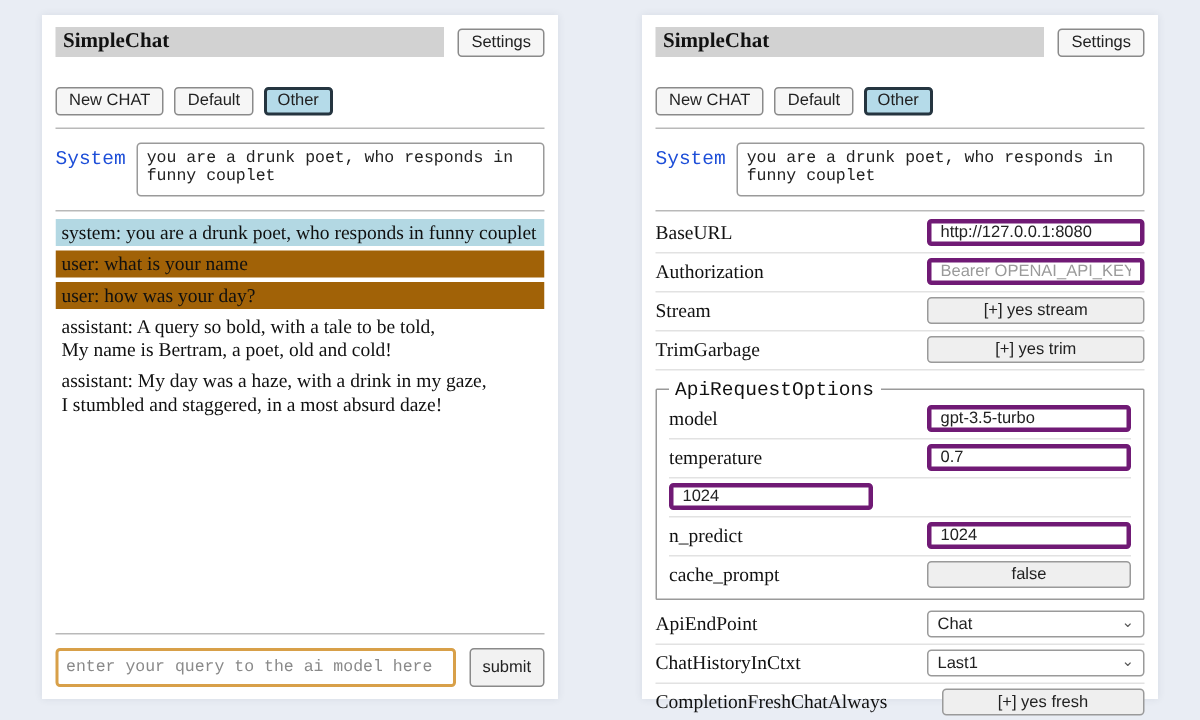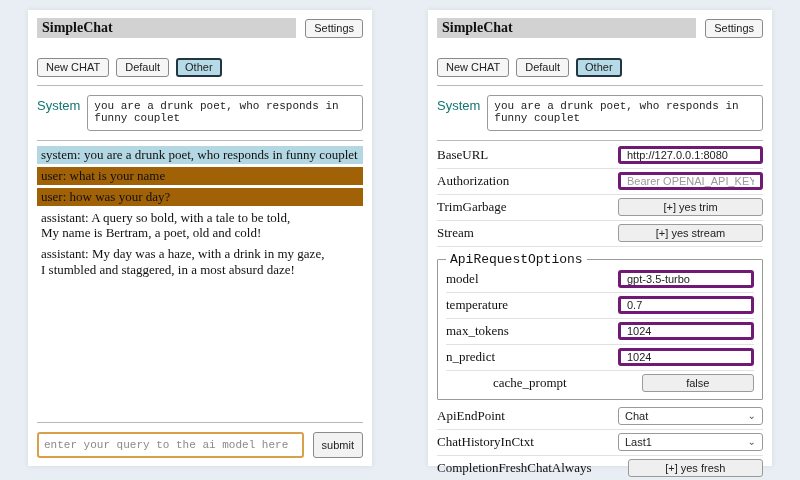--- a/index.html
+++ b/index.html
@@ -23,21 +23,21 @@
     padding:2px 5px;color:#111;
   }
   .btn{
     font-family:"Liberation Sans", sans-serif;font-size:11px;color:#222;
     background:#f6f6f6;border:1px solid #8a8a8a;border-radius:3px;
     padding:2px 8px;line-height:13px;cursor:pointer;white-space:nowrap;
   }
   .session-row{display:flex;gap:7px;margin-top:20px;padding-bottom:8px;border-bottom:1px solid #b9b9b9;}
   .btn.active{background:#b5dbe9;border:2px solid #253540;padding:1px 7px;}
   .system-row{display:flex;gap:7px;align-items:flex-start;margin:9px 0 0;padding-bottom:9px;border-bottom:1px solid #b9b9b9;}
-  .system-row label{font-family:Liberation Sans, sans-serif;font-size:13px;color:#0f766e;padding-top:3px;}
+  .system-row label{font-family:Liberation Mono, monospace;font-size:13px;color:#1d4ed8;padding-top:3px;}
   .system-row textarea{
     flex:1;height:26px;resize:none;
     font-family:"Liberation Mono","DejaVu Sans Mono",monospace;font-size:11px;color:#222;
     border:1px solid #9a9a9a;border-radius:3px;padding:4px 6px;outline:none;
   }
   
   .chat-area{flex:1;overflow:hidden;margin-top:5px;}
   .msg{
     font-family:"Liberation Serif", serif;font-size:13px;line-height:1.22;
     color:#101010;padding:1px 4px;margin-bottom:3px;white-space:pre-line;
@@ -71,21 +71,21 @@
     padding:0 6px;cursor:pointer;
   }
   .chevron{font-size:10px;color:#555;line-height:10px;}
   fieldset.aro{
     border:1px solid #9a9a9a;border-radius:1px;margin:5px 0 4px;
     padding:0px 8px 3px;
   }
   fieldset.aro legend{
     font-family:Liberation Mono, monospace;font-size:13px;color:#111;padding:0 4px;
   }
-  fieldset.aro .srow:last-child{border-bottom:none;margin-left:47px;}
+  fieldset.aro .srow:last-child{border-bottom:none;}
   .spacer{flex:1;}
   
   .query-row{
     border-top:1px solid #b9b9b9;margin-top:6px;padding-top:9px;
     display:flex;gap:9px;align-items:stretch;
   }
   .query-input{
     flex:1;box-sizing:border-box;height:26px;
     font-family:"Liberation Mono","DejaVu Sans Mono",monospace;font-size:11px;color:#333;
     border:1px solid #9a9a9a;border-radius:3px;padding:4px 6px;outline:none;
@@ -150,40 +150,39 @@
     <div class="settings-area">
       <div class="srow">
         <label>BaseURL</label>
         <input class="ctl-input" spellcheck="false" value="http://127.0.0.1:8080" style="">
       </div>
       <div class="srow">
         <label>Authorization</label>
         <input class="ctl-input" spellcheck="false" placeholder="Bearer OPENAI_API_KEY" style="">
       </div>
       <div class="srow">
+        <label>Stream</label>
+        <button class="ctl-btn">[+] yes stream</button>
+      </div>
+      <div class="srow">
         <label>TrimGarbage</label>
         <button class="ctl-btn">[+] yes trim</button>
       </div>
-      <div class="srow">
-        <label>Stream</label>
-        <button class="ctl-btn">[+] yes stream</button>
-      </div>
 
       <fieldset class="aro">
         <legend>ApiRequestOptions</legend>
         <div class="srow">
           <label>model</label>
           <input class="ctl-input" spellcheck="false" value="gpt-3.5-turbo" style="">
         </div>
         <div class="srow">
           <label>temperature</label>
           <input class="ctl-input" spellcheck="false" value="0.7" style="">
         </div>
         <div class="srow">
-          <label>max_tokens</label>
           <input class="ctl-input" spellcheck="false" value="1024" style="">
         </div>
         <div class="srow">
           <label>n_predict</label>
           <input class="ctl-input" spellcheck="false" value="1024" style="">
         </div>
         <div class="srow">
           <label>cache_prompt</label>
           <button class="ctl-btn">false</button>
         </div>

